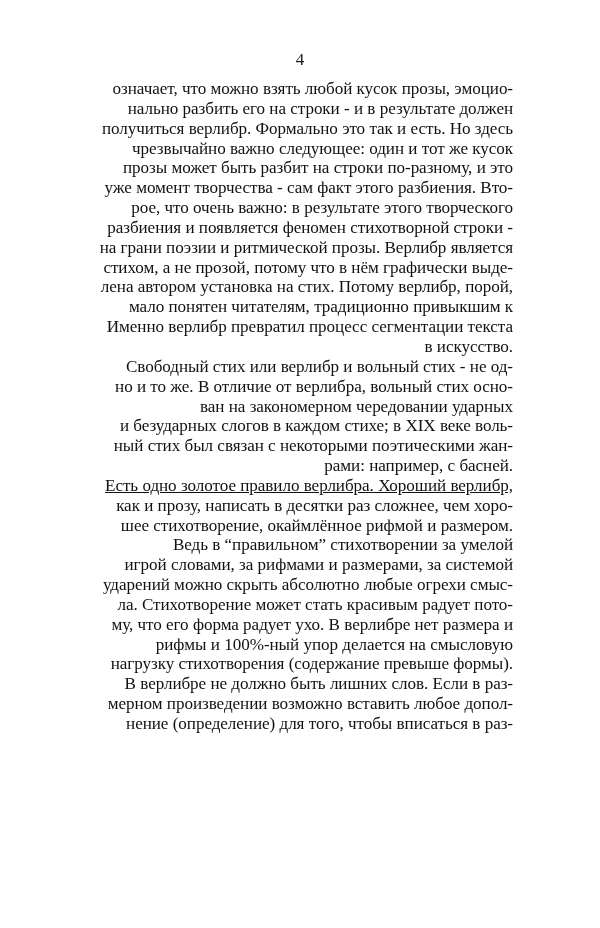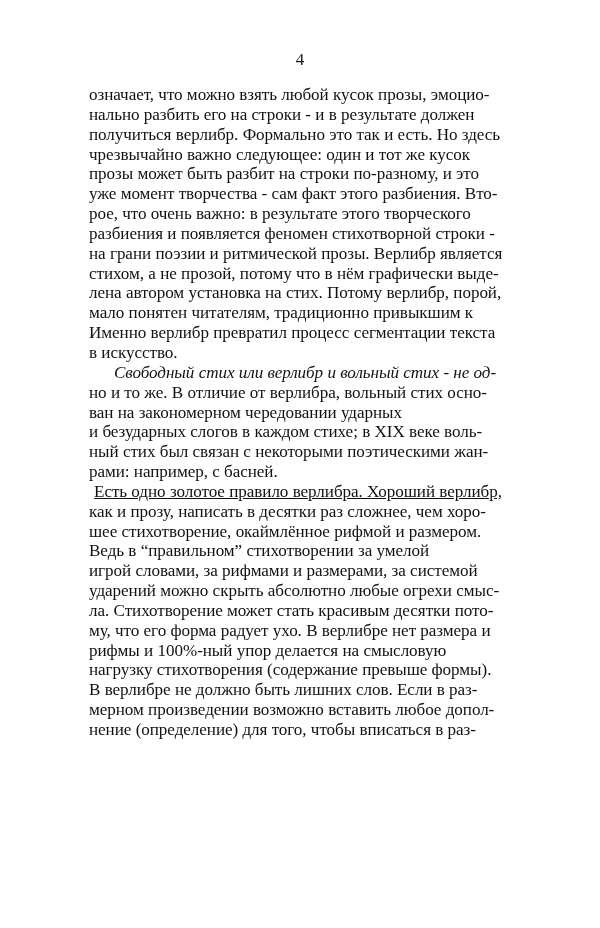--- a/index.html
+++ b/index.html
@@ -31,36 +31,37 @@
     width: 600px;
     text-align: center;
     font-size: 17px;
     line-height: 20px;
     color: #1a1a1a;
     letter-spacing: 0.2px;
   }
 
   .text-block {
     position: absolute;
-    top: 85px;
+    top: 79px;
     left: 89px;
     width: 424px;
+    text-align: right;
   }
 
   .line {
     font-size: 17.1px;
     line-height: 19.85px;
     white-space: pre;
     color: #111111;
     letter-spacing: -0.06px;
     word-spacing: 0.1px;
   }
 
   
-  .line.indent-para { padding-left: 25px; font-style: italic; }
+  .line.indent-para { padding-left: 25px; }
   .line.indent-small { padding-left: 5px; text-decoration: underline; }
 </style>
 </head>
 <body>
 
 <div class="page">
 
   <div class="page-number">4</div>
 
   <div class="text-block">
@@ -83,21 +84,21 @@
       <div class="line">ван на закономерном чередовании ударных</div>
       <div class="line">и безударных слогов в каждом стихе; в XIX веке воль-</div>
       <div class="line">ный стих был связан с некоторыми поэтическими жан-</div>
       <div class="line">рами: например, с басней.</div>
       <div class="line indent-small">Есть одно золотое правило верлибра. Хороший верлибр,</div>
       <div class="line">как и прозу, написать в десятки раз сложнее, чем хоро-</div>
       <div class="line">шее стихотворение, окаймлённое рифмой и размером.</div>
       <div class="line">Ведь в “правильном” стихотворении за умелой</div>
       <div class="line">игрой словами, за рифмами и размерами, за системой</div>
       <div class="line">ударений можно скрыть абсолютно любые огрехи смыс-</div>
-      <div class="line">ла. Стихотворение может стать красивым десятки пото-</div>
+      <div class="line">ла. Стихотворение может стать красивым радует пото-</div>
       <div class="line">му, что его форма радует ухо. В верлибре нет размера и</div>
       <div class="line">рифмы и 100%-ный упор делается на смысловую</div>
       <div class="line">нагрузку стихотворения (содержание превыше формы).</div>
       <div class="line">В верлибре не должно быть лишних слов. Если в раз-</div>
       <div class="line">мерном произведении возможно вставить любое допол-</div>
       <div class="line">нение (определение) для того, чтобы вписаться в раз-</div>
     </div>
 
 </div>
 

